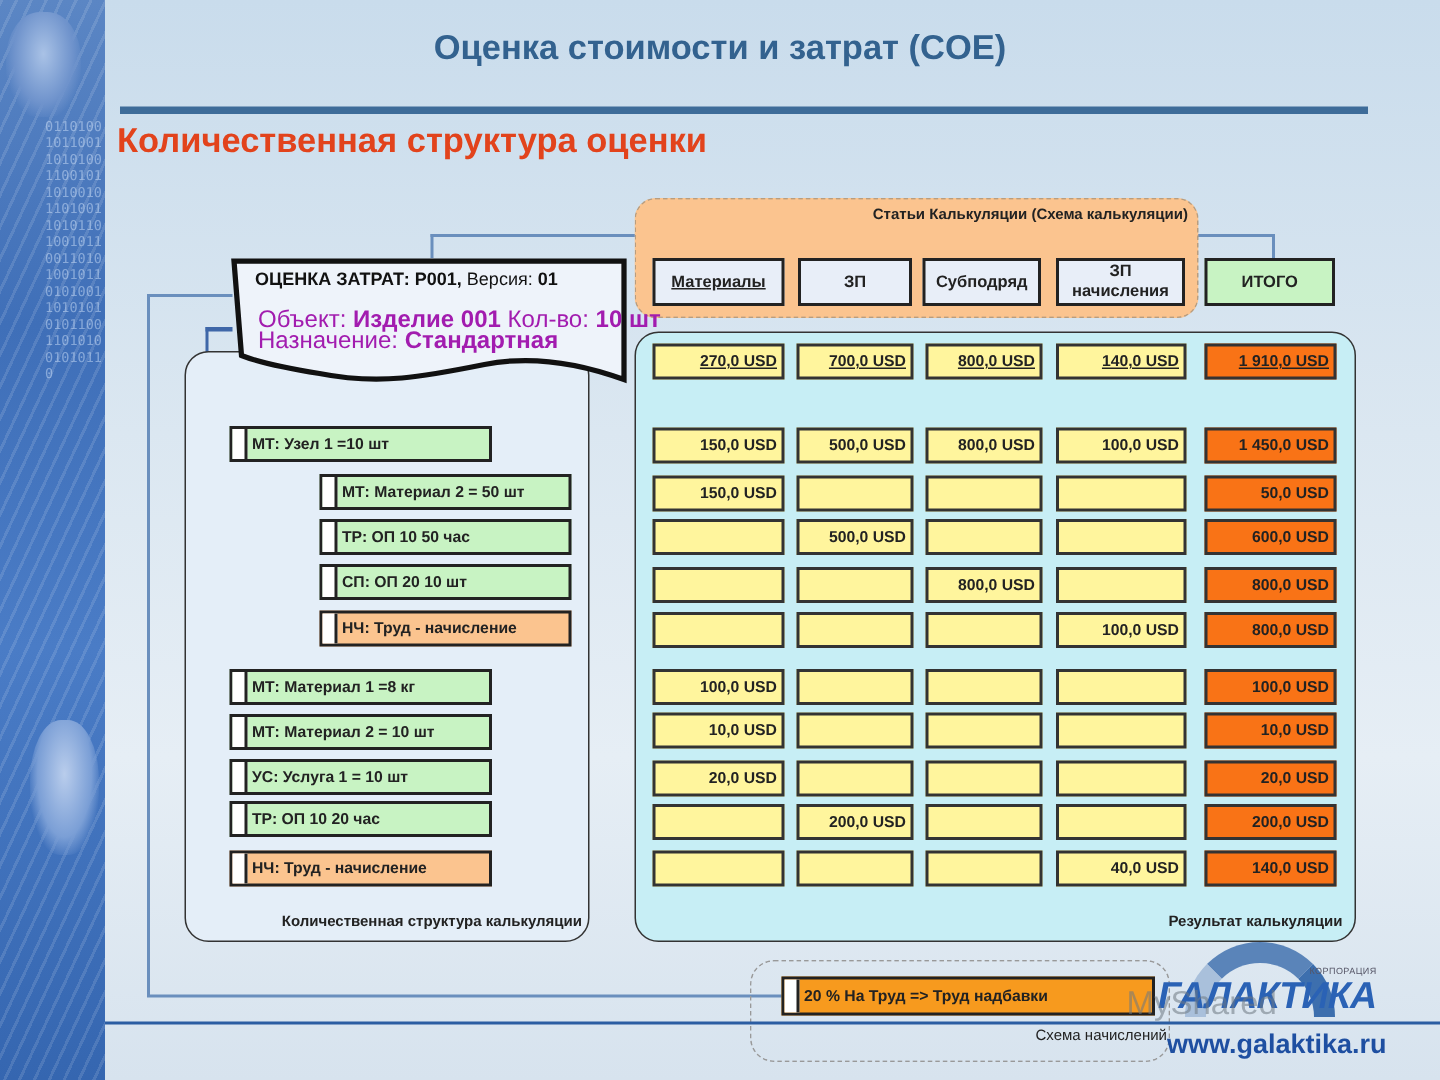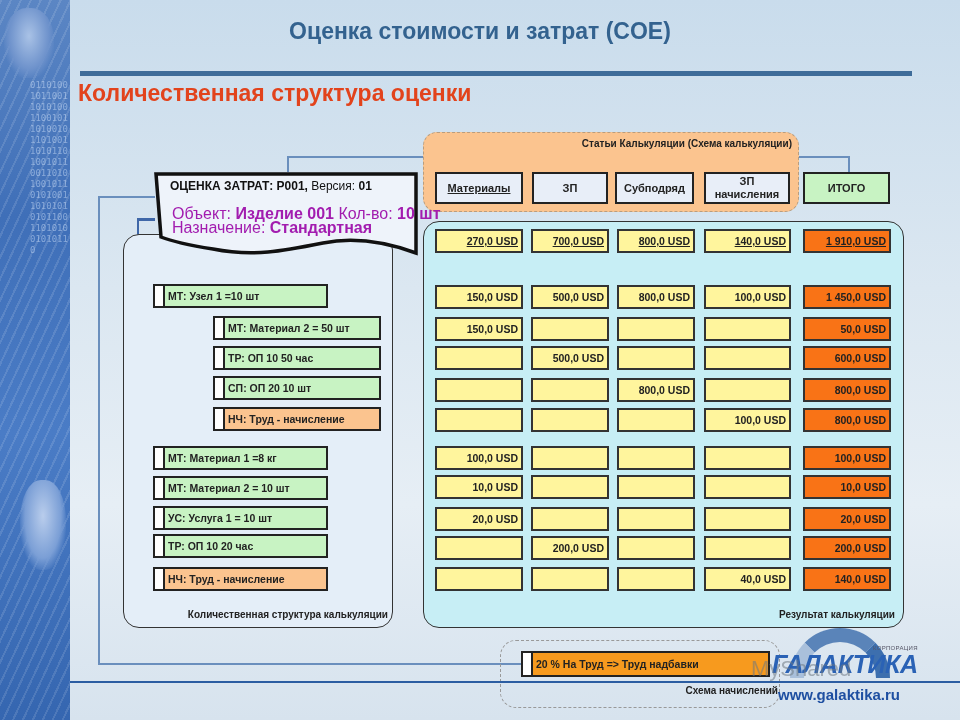--- a/index.html
+++ b/index.html
@@ -47,29 +47,29 @@
   
   .rpanel{left:423px;top:221px;width:481px;height:407px;border:1.5px solid #333;border-radius:16px;
     background:#c7eef5;box-sizing:border-box;}
   .rpanel-cap{left:700px;top:609px;width:195px;text-align:right;font-size:10px;font-weight:bold;color:#222;}
   .cell{position:absolute;height:24px;border:2px solid #333;box-sizing:border-box;background:#fff59d;
     font-size:10.5px;font-weight:bold;color:#222;display:flex;align-items:center;justify-content:flex-end;padding-right:3px;}
   .cell.tot{background:#f97316;}
   .cell.u span{text-decoration:underline;}
   
   .spanel{left:500px;top:640px;width:280px;height:68px;border:1px dashed #999;border-radius:16px;box-sizing:border-box;}
-  .spanel-cap{left:620px;top:685px;width:158px;text-align:right;font-size:10px;font-weight:bold;color:#222;}
+  .spanel-cap{left:620px;top:685px;width:158px;text-align:right;font-size:10px;font-weight:normal;color:#222;}
   
   .logo-arc{left:780px;top:618px;width:120px;height:60px;overflow:hidden;}
   .logo-arc div{position:absolute;left:10px;top:10px;width:100px;height:100px;border-radius:50%;
     border:14px solid #5a84b9;border-right-color:#3d6fae;border-left-color:#a9c0db;box-sizing:border-box;}
   .logo-corp{left:873px;top:645px;font-size:6px;color:#556;letter-spacing:0.3px;}
   .logo-name{left:772px;top:650px;font-size:25px;font-weight:bold;color:#2a62b5;letter-spacing:-0.5px;font-style:italic;}
   .logo-wm{left:751px;top:656px;font-size:22px;color:rgba(110,120,130,0.55);}
-  .logo-url{left:778px;top:686px;font-size:15px;font-weight:bold;color:#1e4fa1;}
+  .logo-url{left:778px;top:686px;font-size:18px;font-weight:bold;color:#1e4fa1;}
 </style>
 </head>
 <body>
 
 <div class="abs strip">
   <div class="face"></div>
   <div class="digits">0110100101100110101001100101101001011010011010110100101100110101001011010100110101010101100110101001010110</div>
   <div class="face2"></div>
 </div>
 

